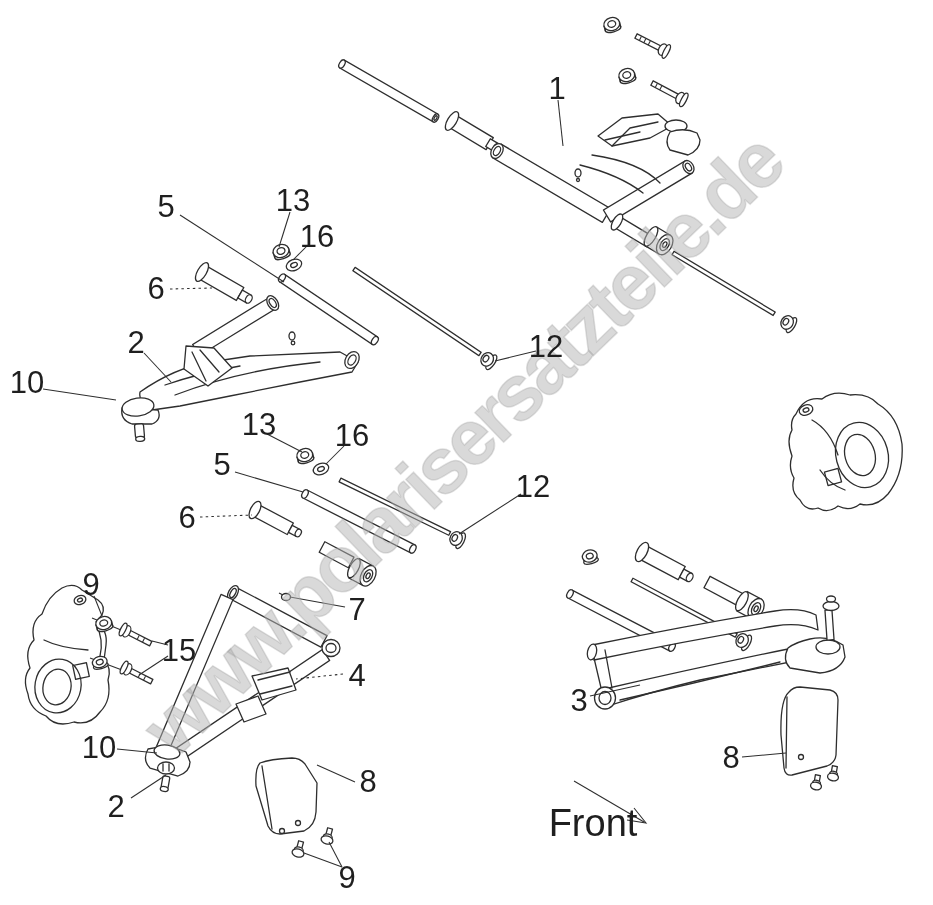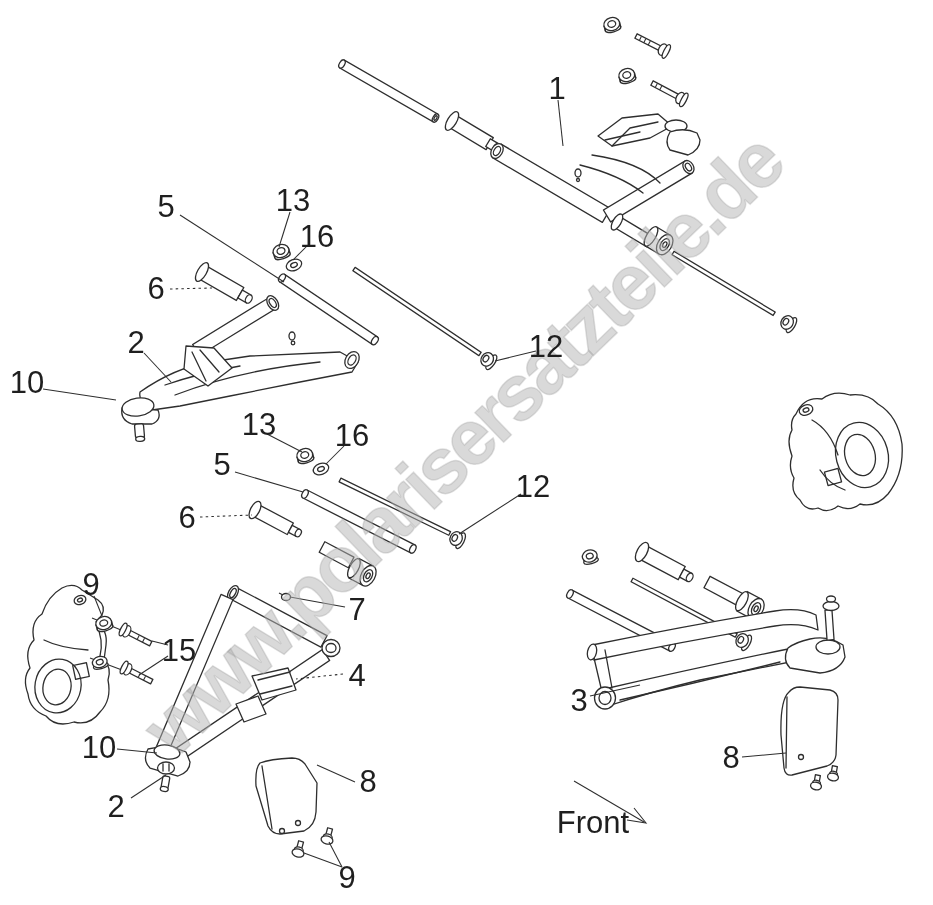--- a/index.html
+++ b/index.html
@@ -15,21 +15,21 @@
   .callout{
     position:absolute;transform:translate(-50%,-50%);
     font-size:31px;color:#1f1f1f;letter-spacing:0px;line-height:1;white-space:nowrap;
   }
   .copyright{
     position:absolute;left:590px;top:428px;transform:translate(-50%,-50%);
     font-size:29px;color:#262626;letter-spacing:0.5px;white-space:nowrap;
   }
   .front{
     position:absolute;left:593px;top:823px;transform:translate(-50%,-50%);
-    font-size:31px;color:#1f1f1f;white-space:nowrap;
+    font-size:38px;color:#1f1f1f;white-space:nowrap;
   }
   .wm{
     font-family:"Liberation Sans", sans-serif;font-weight:bold;font-size:78px;letter-spacing:-4px;
     fill:#b3b3b3;fill-opacity:0.5;stroke:#9a9a9a;stroke-opacity:0.3;stroke-width:1.5px;
   }
 </style>
 </head>
 <body>
 
 <div class="stage">

